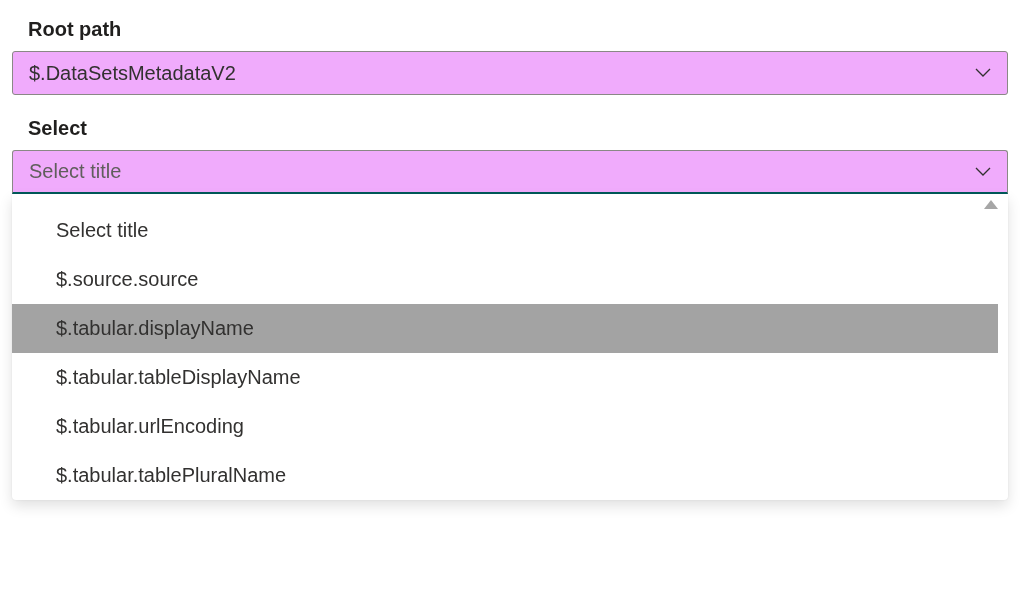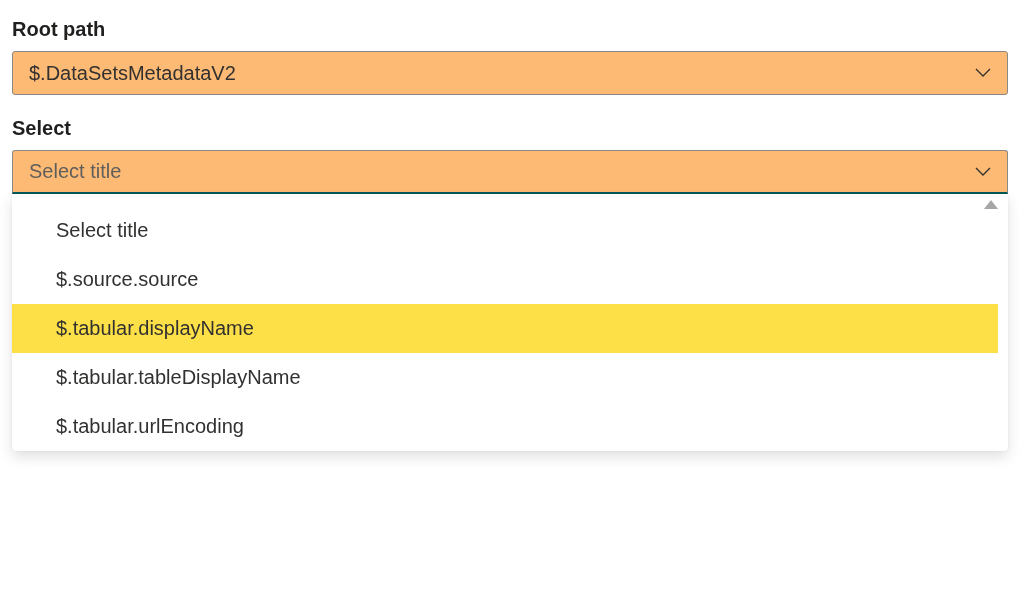--- a/index.html
+++ b/index.html
@@ -12,28 +12,29 @@
       height: 599px;
       overflow: hidden;
     }
     .field-group { margin-bottom: 22px; }
     .field-label {
       font-size: 20px;
       font-weight: 600;
       color: #201f1e;
       margin-bottom: 10px;
       display: block;
+      margin-left: 16px;
     }
     .select-box {
       position: relative;
       width: 100%;
       height: 44px;
       border: 1px solid #8a8886;
       border-radius: 3px;
-      background: #fdba74;
+      background: #f0abfc;
       display: flex;
       align-items: center;
       padding: 0 16px;
       cursor: pointer;
     }
     .select-box.open {
       border-bottom: 2px solid #005a5b;
       border-bottom-left-radius: 0;
       border-bottom-right-radius: 0;
     }
@@ -64,21 +65,21 @@
       overflow-y: auto;
       scrollbar-gutter: stable;
       padding-top: 6px;
     }
     .dropdown-item {
       padding: 13px 44px;
       font-size: 20px;
       color: #323130;
       cursor: pointer;
     }
-    .dropdown-item.highlight { background: #fde047; }
+    .dropdown-item.highlight { background: #a3a3a3; }
     .scroll-arrow-up {
       position: absolute;
       top: 6px;
       right: 10px;
       width: 0; height: 0;
       border-left: 7px solid transparent;
       border-right: 7px solid transparent;
       border-bottom: 9px solid #a6a6a6;
     }
     
@@ -112,15 +113,16 @@
   </div>
 
   <div class="dropdown-panel">
     <div class="scroll-arrow-up"></div>
     <div class="dropdown-list" id="title-options">
         <div class="dropdown-item">Select title</div>
         <div class="dropdown-item">$.source.source</div>
         <div class="dropdown-item highlight">$.tabular.displayName</div>
         <div class="dropdown-item">$.tabular.tableDisplayName</div>
         <div class="dropdown-item">$.tabular.urlEncoding</div>
+        <div class="dropdown-item">$.tabular.tablePluralName</div>
       </div>
   </div>
 </div>
 
 </body></html>

